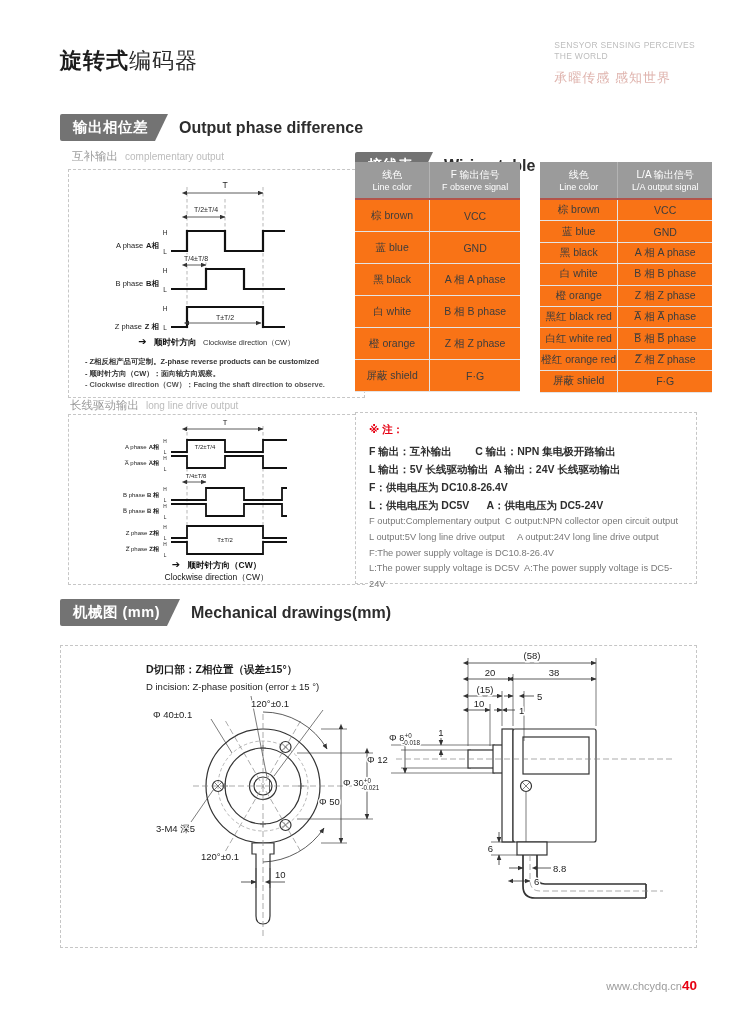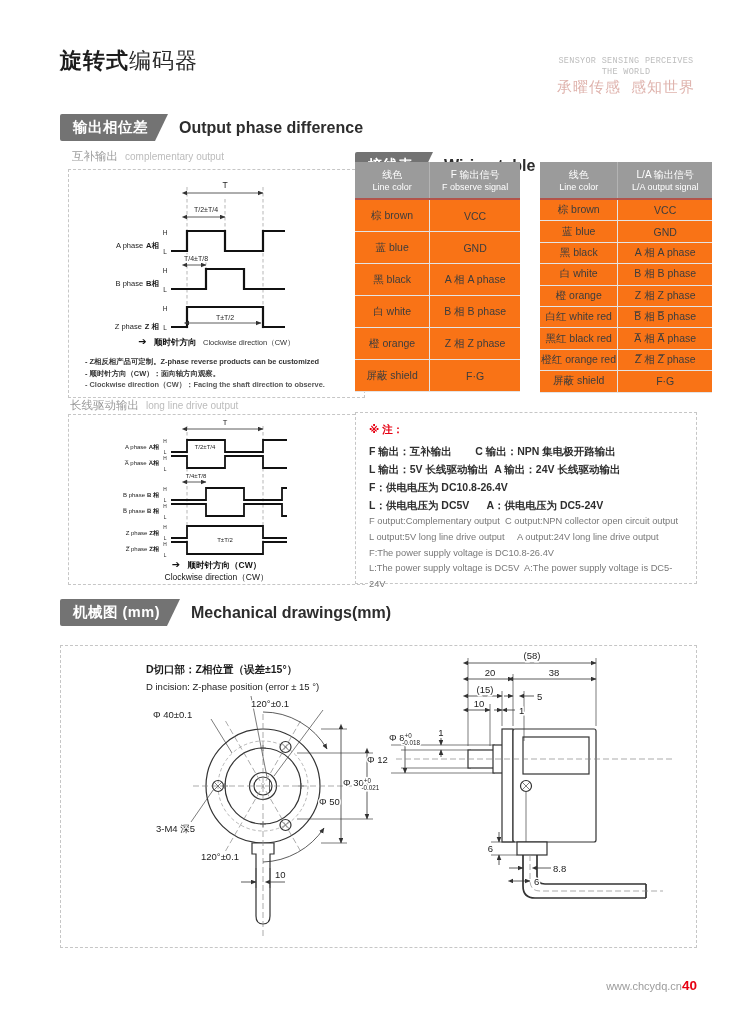--- a/index.html
+++ b/index.html
@@ -5,23 +5,23 @@
   * { margin:0; padding:0; box-sizing:border-box; }
   html,body { background:#fff; }
   body {
     width:755px; height:1024px; position:relative; overflow:hidden;
     font-family:"Liberation Sans","DejaVu Sans",sans-serif; color:#333;
   }
   
   .page-title { position:absolute; left:60px; top:46px; font-size:22px; color:#1d1d1d; letter-spacing:1px; }
   .page-title .b { font-weight:700; }
   .page-title .r { font-weight:400; color:#2a2a2a; }
-  .brand { position:absolute; right:60px; top:56px; text-align:center;font-family:Liberation Mono, monospace; }
+  .brand { position:absolute; right:60px; top:40px; text-align:left; }
   .brand .en { font-size:8.5px; color:#bdbdbd; line-height:11px; letter-spacing:.3px; }
-  .brand .cn { font-size:15px; color:#dfb3ad; letter-spacing:1px; }
+  .brand .cn { font-size:13px; color:#dfb3ad; margin-top:7px; letter-spacing:1px; }
   
   .section-header { position:absolute; display:flex; align-items:center; gap:11px; }
   .badge {
     background:#737373; color:#fff; font-weight:700; font-size:14.5px;
     padding:4px 20px 4px 13px; letter-spacing:.5px;
     clip-path:polygon(0 0,100% 0,calc(100% - 13px) 100%,0 100%);
     border-radius:2px 0 0 2px;
   }
   .section-title { font-weight:700; font-size:16px; color:#2d2d2d; }
   .sub-label { position:absolute; font-size:11.5px; color:#9a9a9a; }
@@ -261,26 +261,26 @@
     </div>
   <div class="row">
       <div class="cell1">白 white</div>
       <div class="cell2">B 相 B phase</div>
     </div>
   <div class="row">
       <div class="cell1">橙 orange</div>
       <div class="cell2">Z 相 Z phase</div>
     </div>
   <div class="row">
+      <div class="cell1">黑红 black red</div>
+      <div class="cell2">A̅ 相 A̅ phase</div>
+    </div>
+  <div class="row">
       <div class="cell1">白红 white red</div>
       <div class="cell2">B̅ 相 B̅ phase</div>
-    </div>
-  <div class="row">
-      <div class="cell1">黑红 black red</div>
-      <div class="cell2">A̅ 相 A̅ phase</div>
     </div>
   <div class="row">
       <div class="cell1">橙红 orange red</div>
       <div class="cell2">Z̅ 相 Z̅ phase</div>
     </div>
   <div class="row">
       <div class="cell1">屏蔽 shield</div>
       <div class="cell2">F·G</div>
     </div>
 </div>

